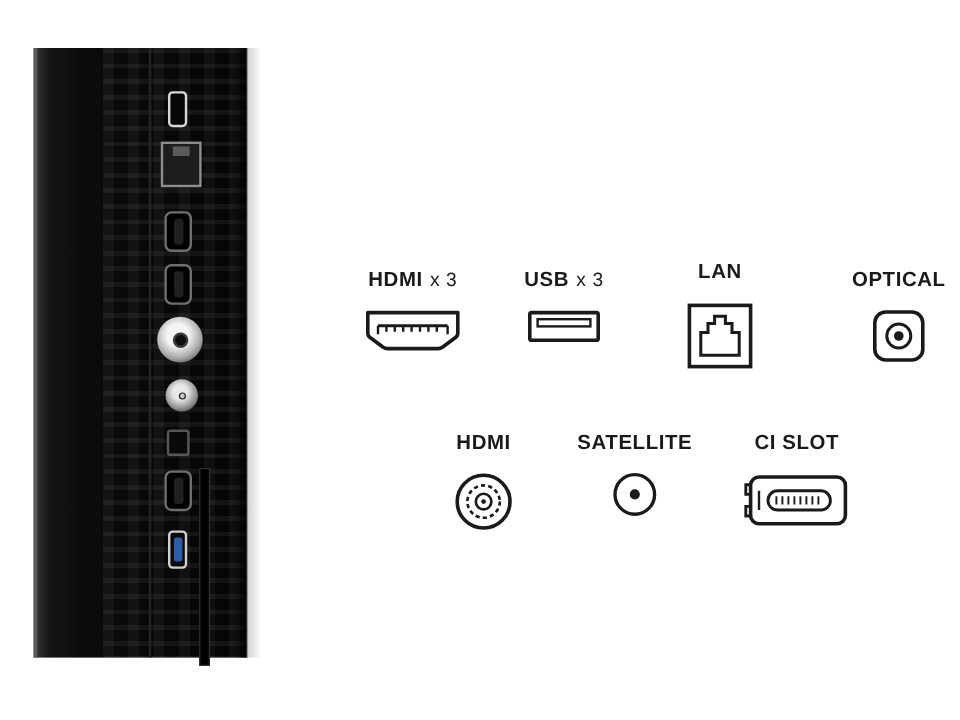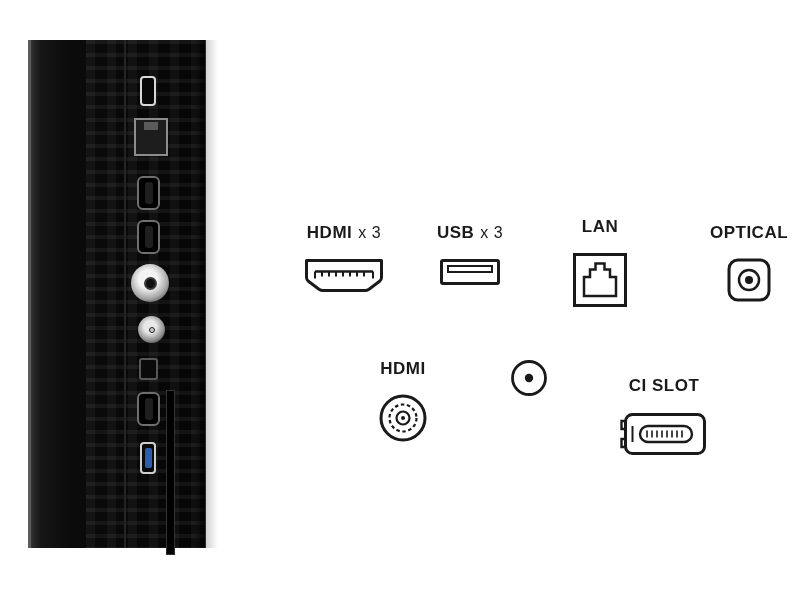--- a/index.html
+++ b/index.html
@@ -61,21 +61,21 @@
   .legend-label .sfx:empty{display:none;margin-left:0}
   .icon{display:block;line-height:0}
   .icon svg{display:block}
 
   .li-hdmi{left:289px;top:222px;width:110px}
   .li-usb{left:415px;top:222px;width:110px}
   .li-lan{left:550px;top:216px;width:100px}
   .li-optical{left:699px;top:222px;width:100px}
   .li-cable{left:346px;top:358px;width:114px}
   .li-satellite{left:467px;top:358px;width:124px}
-  .li-ci{left:607px;top:375px;width:114px}
+  .li-ci{left:607px;top:358px;width:114px}
 </style>
 </head>
 <body>
 
 <div class="panel">
   <div class="edge-highlight"></div>
   <div class="vent"></div>
   <div class="seam"></div>
 
   <div class="port port-usb-top"></div>
@@ -165,20 +165,23 @@
     <svg width="52" height="52" viewBox="0 0 52 52">
       <circle cx="26" cy="26" r="22" fill="none" stroke="#1a1a1a" stroke-width="3"></circle>
       <circle cx="26" cy="26" r="13.5" fill="none" stroke="#1a1a1a" stroke-width="2.2" stroke-dasharray="3.5 2.6"></circle>
       <circle cx="26" cy="26" r="6.5" fill="none" stroke="#1a1a1a" stroke-width="2.2"></circle>
       <circle cx="26" cy="26" r="2" fill="#1a1a1a"></circle>
     </svg>
   </span>
 </div>
 
 <div class="legend-item li-satellite">
+  <div class="legend-label">
+    <span class="lbl">SATELLITE</span>
+  </div>
   <span class="icon">
     <svg width="40" height="40" viewBox="0 0 40 40">
       <circle cx="20" cy="20" r="16.5" fill="none" stroke="#1a1a1a" stroke-width="2.8"></circle>
       <circle cx="20" cy="20" r="4.2" fill="#1a1a1a"></circle>
     </svg>
   </span>
 </div>
 
 <div class="legend-item li-ci">
   <div class="legend-label">

